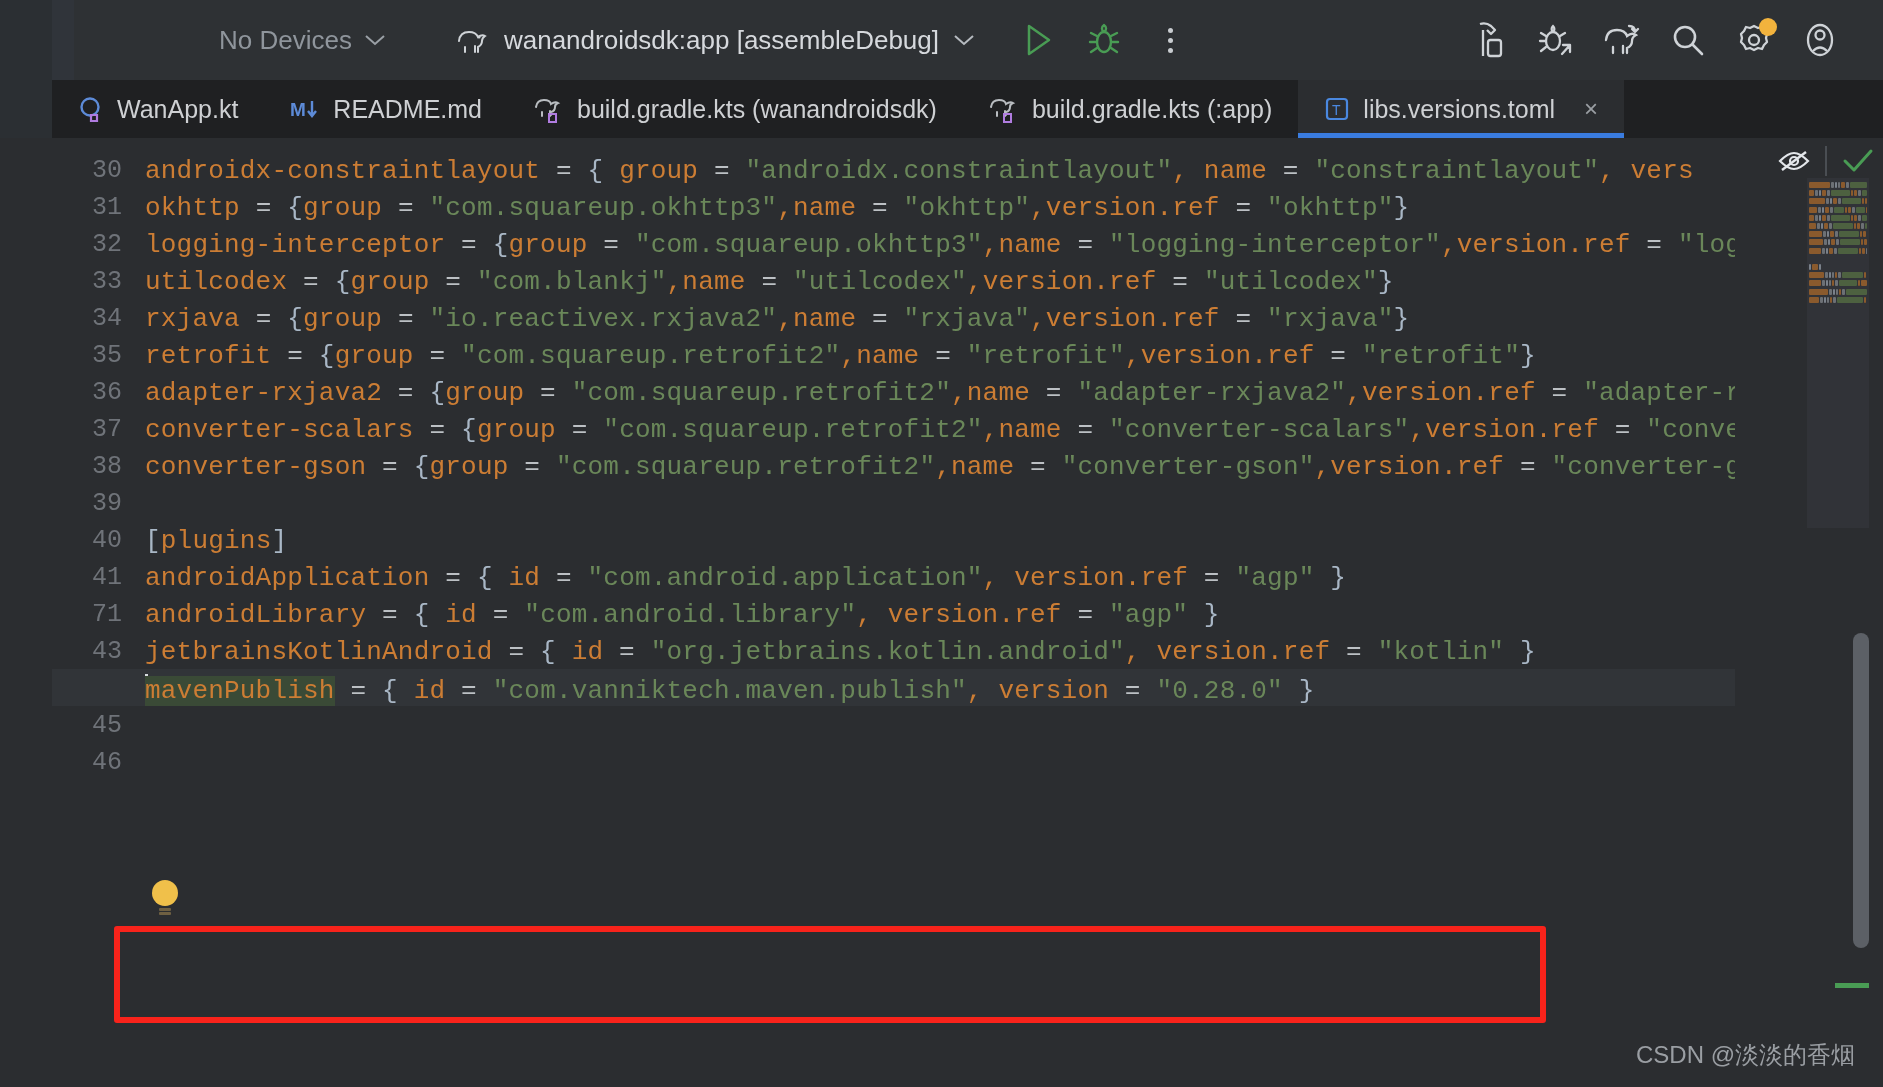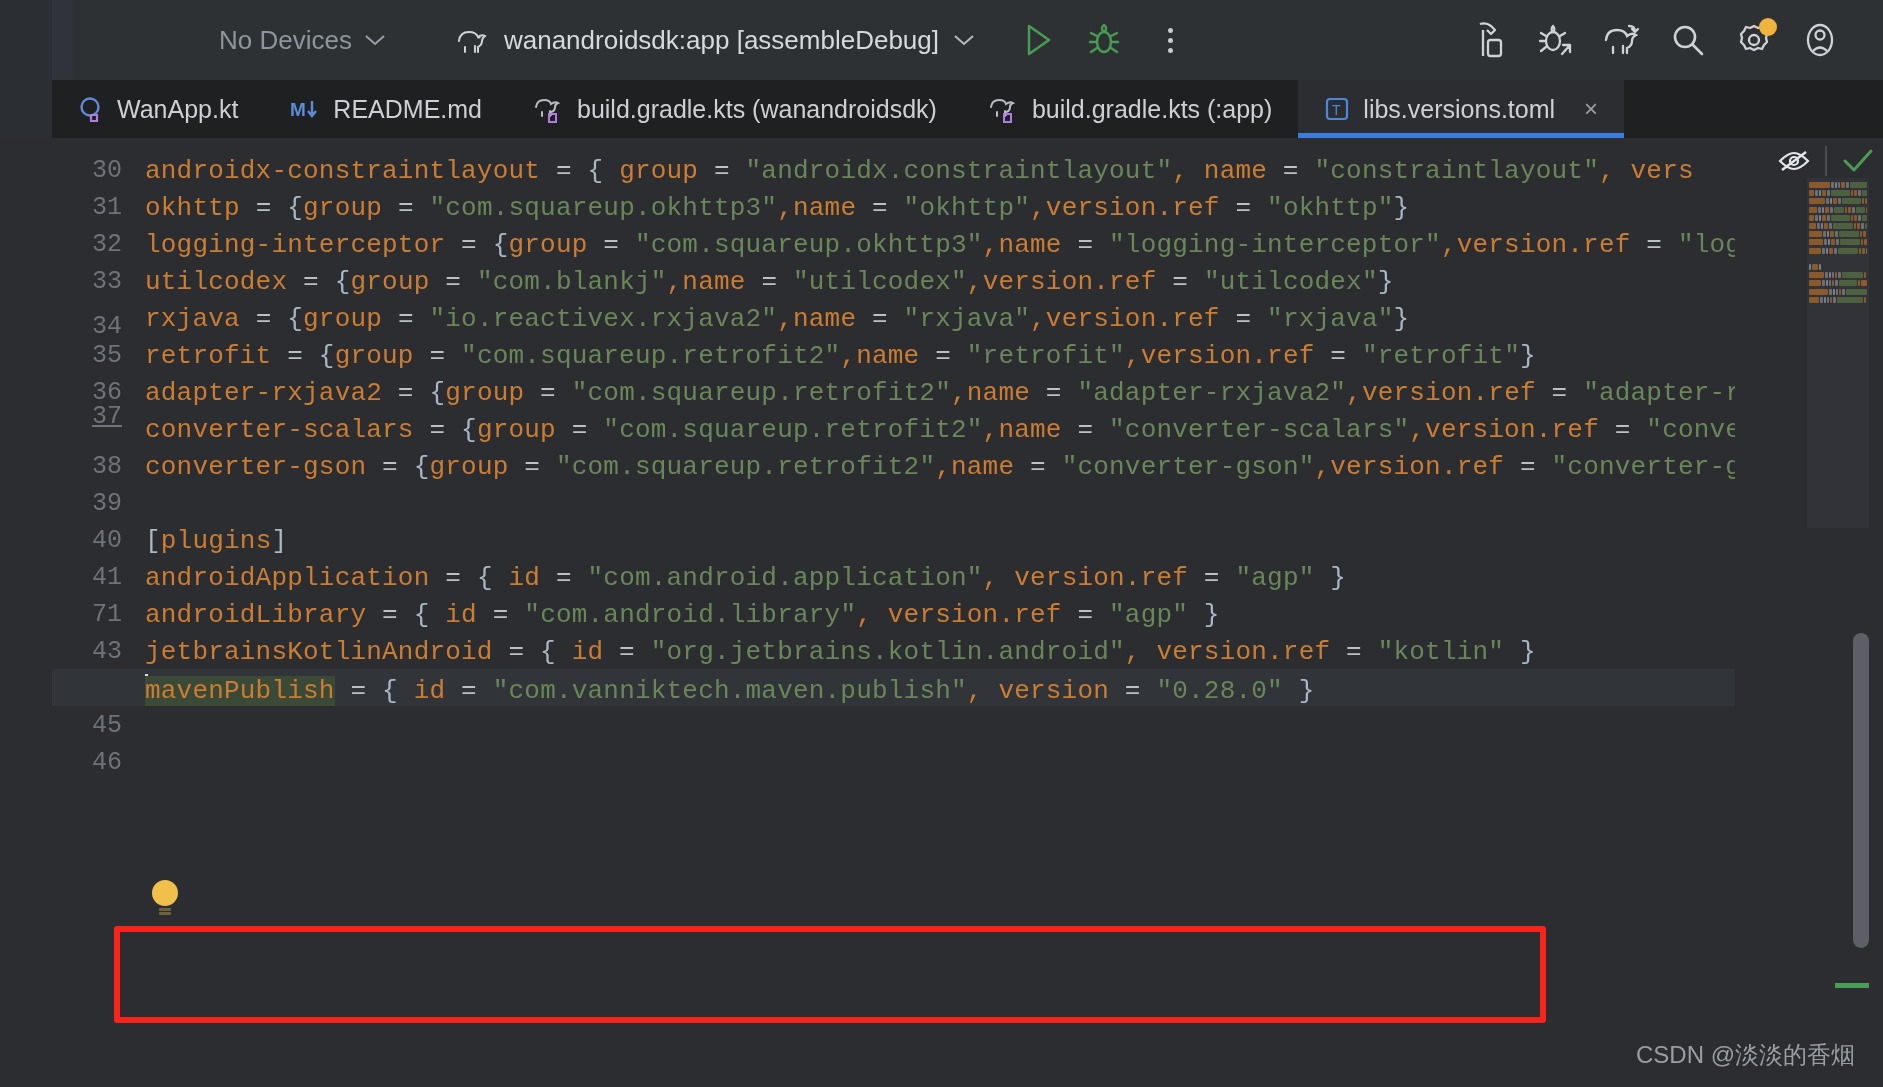--- a/index.html
+++ b/index.html
@@ -320,24 +320,24 @@
   </div>
 
   <div class="editor-wrap">
 
 
     <div class="gutter" id="gutter">
         <div class="gutter-line" style="top: 18px;">30</div>
         <div class="gutter-line" style="top: 55px;">31</div>
         <div class="gutter-line" style="top: 92px;">32</div>
         <div class="gutter-line" style="top: 129px;">33</div>
-        <div class="gutter-line" style="top: 166px; margin-top: 8px;">34</div>
+        <div class="gutter-line" style="top: 166px;">34</div>
         <div class="gutter-line" style="top: 203px;">35</div>
         <div class="gutter-line" style="top: 240px;">36</div>
-        <div class="gutter-line" style="top: 264px; text-decoration: underline;">37</div>
+        <div class="gutter-line" style="top: 277px;">37</div>
         <div class="gutter-line" style="top: 314px;">38</div>
         <div class="gutter-line" style="top: 351px;">39</div>
         <div class="gutter-line" style="top: 388px;">40</div>
         <div class="gutter-line" style="top: 425px;">41</div>
         <div class="gutter-line" style="top: 462px;">71</div>
         <div class="gutter-line" style="top: 499px;">43</div>
         <div class="gutter-line current" style="top: 536px;">44</div>
         <div class="gutter-line" style="top: 573px;">45</div>
         <div class="gutter-line" style="top: 610px;">46</div>
       </div>

